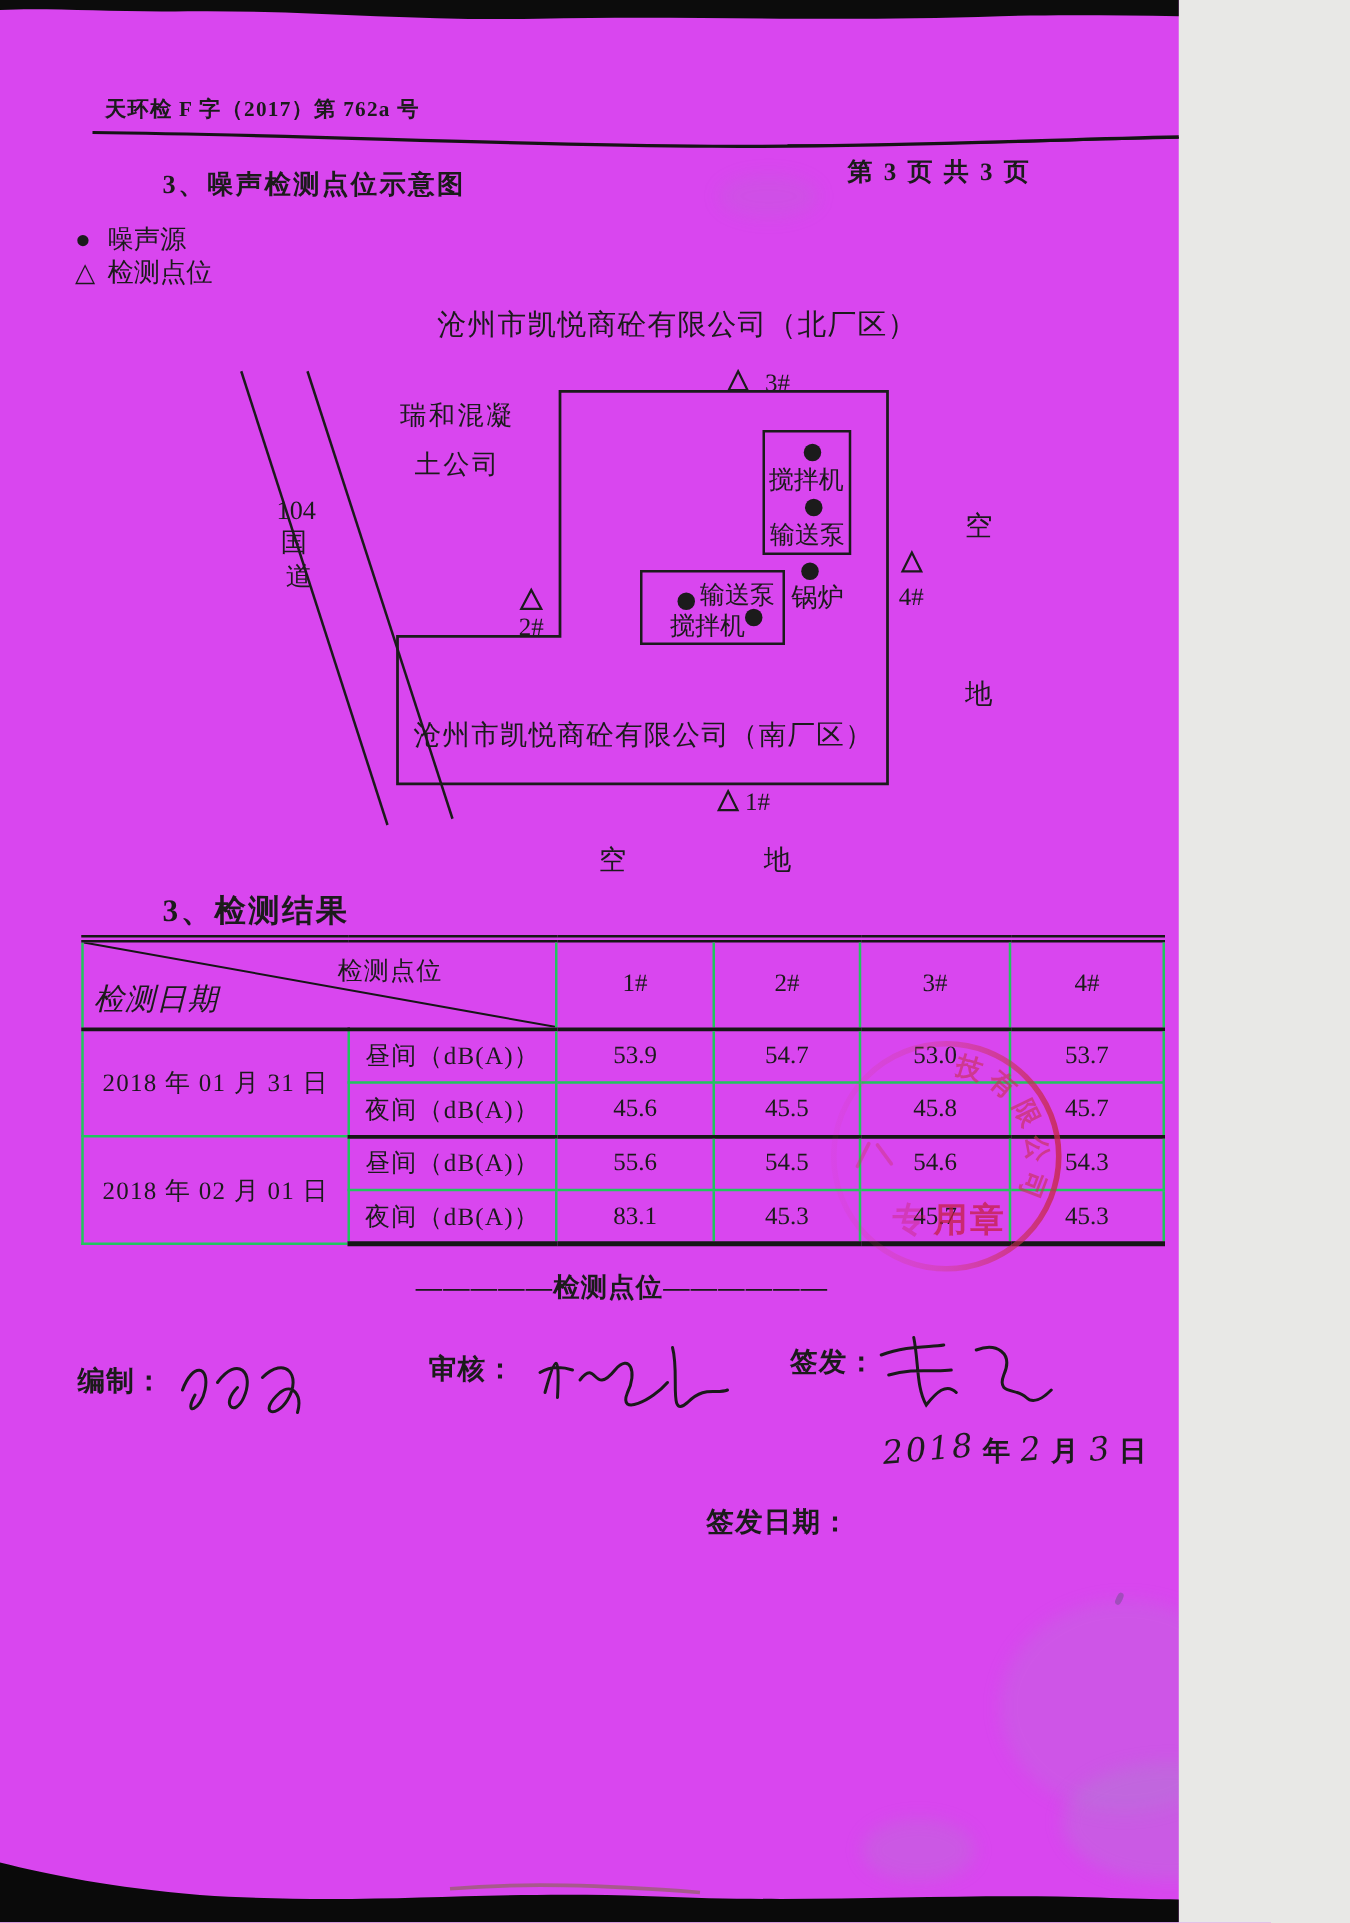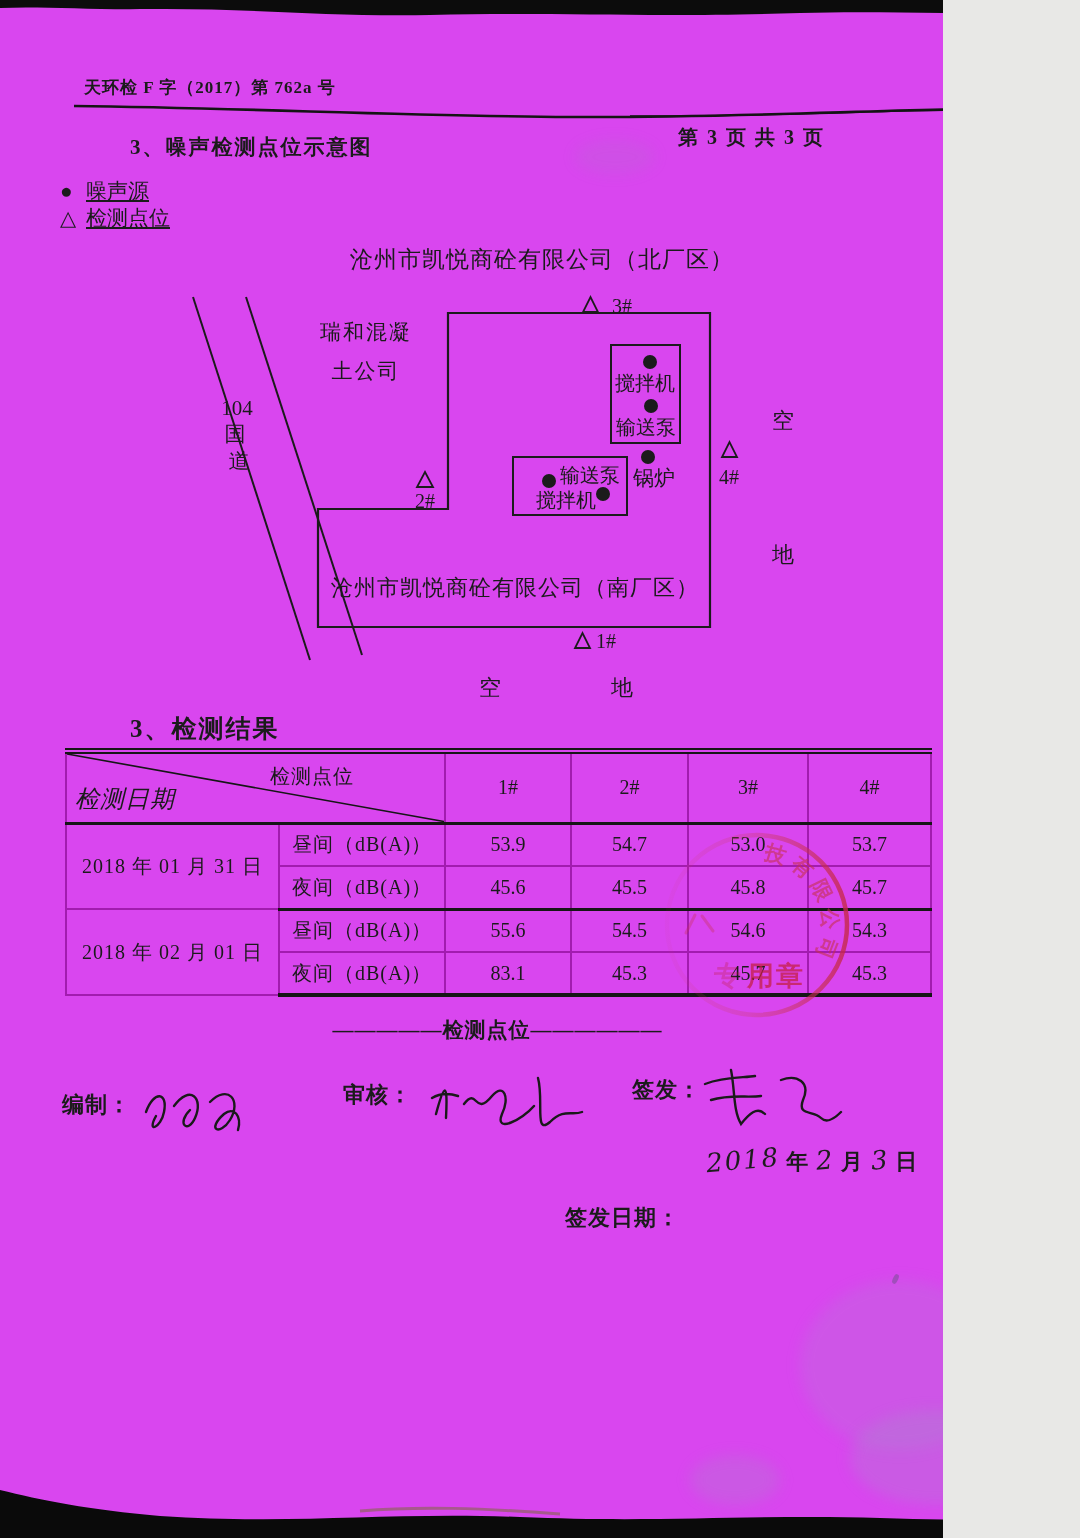--- a/index.html
+++ b/index.html
@@ -14,30 +14,30 @@
 
   
   .doc-number { left:84px; top:76px; font-size:17px; font-weight:bold; letter-spacing:1px; }
   .page-number { right:118px; top:80px; font-size:20px; font-weight:bold; letter-spacing:2px;margin-top:44px; }
 
   
   .sec2-title { left:130px; top:133px; font-size:21px; font-weight:bold; letter-spacing:2px; }
   .sec3-title { left:130px; top:712px; font-size:25px; font-weight:bold; letter-spacing:2px; }
 
   
-  .legend { left:60px; top:178px; font-size:21px; line-height:27px;text-decoration:underline; }
+  .legend { left:60px; top:178px; font-size:21px; line-height:27px; }
   .legend .sym { display:inline-block; width:26px; }
 
   
   table.results {
     position:absolute; left:65px; top:748px;
     border-collapse:collapse; table-layout:fixed;
     width:865px; font-size:20px;
   }
-  table.results td { border:2px solid #a21caf; text-align:center; vertical-align:middle; padding:0; }
+  table.results td { border:2px solid #22c55e; text-align:center; vertical-align:middle; padding:0; }
   table.results .thead td { height:72px; }
   td.diag { position:relative; border-right:2px solid #161616; }
   td.diag svg { position:absolute; inset:0; width:100%; height:100%; }
   .diag-top { position:absolute; right:90px; top:9px; font-size:20px; letter-spacing:1px; }
   .diag-bottom { position:absolute; left:8px; bottom:7px; font-size:24px; letter-spacing:1px;font-style:italic; }
   tr.r1 td, tr.r2 td, tr.r3 td, tr.r4 td { height:43px; }
   tr.thead td { border-top:6px double #161616; border-bottom:3px solid #161616; }
   tr.r2 td { border-top:2px solid #161616; border-bottom:3px solid #161616; }
   tr.r4 td { border-top:2px solid #161616; border-bottom:4px solid #161616; }
   td.datec { letter-spacing:1px; }

